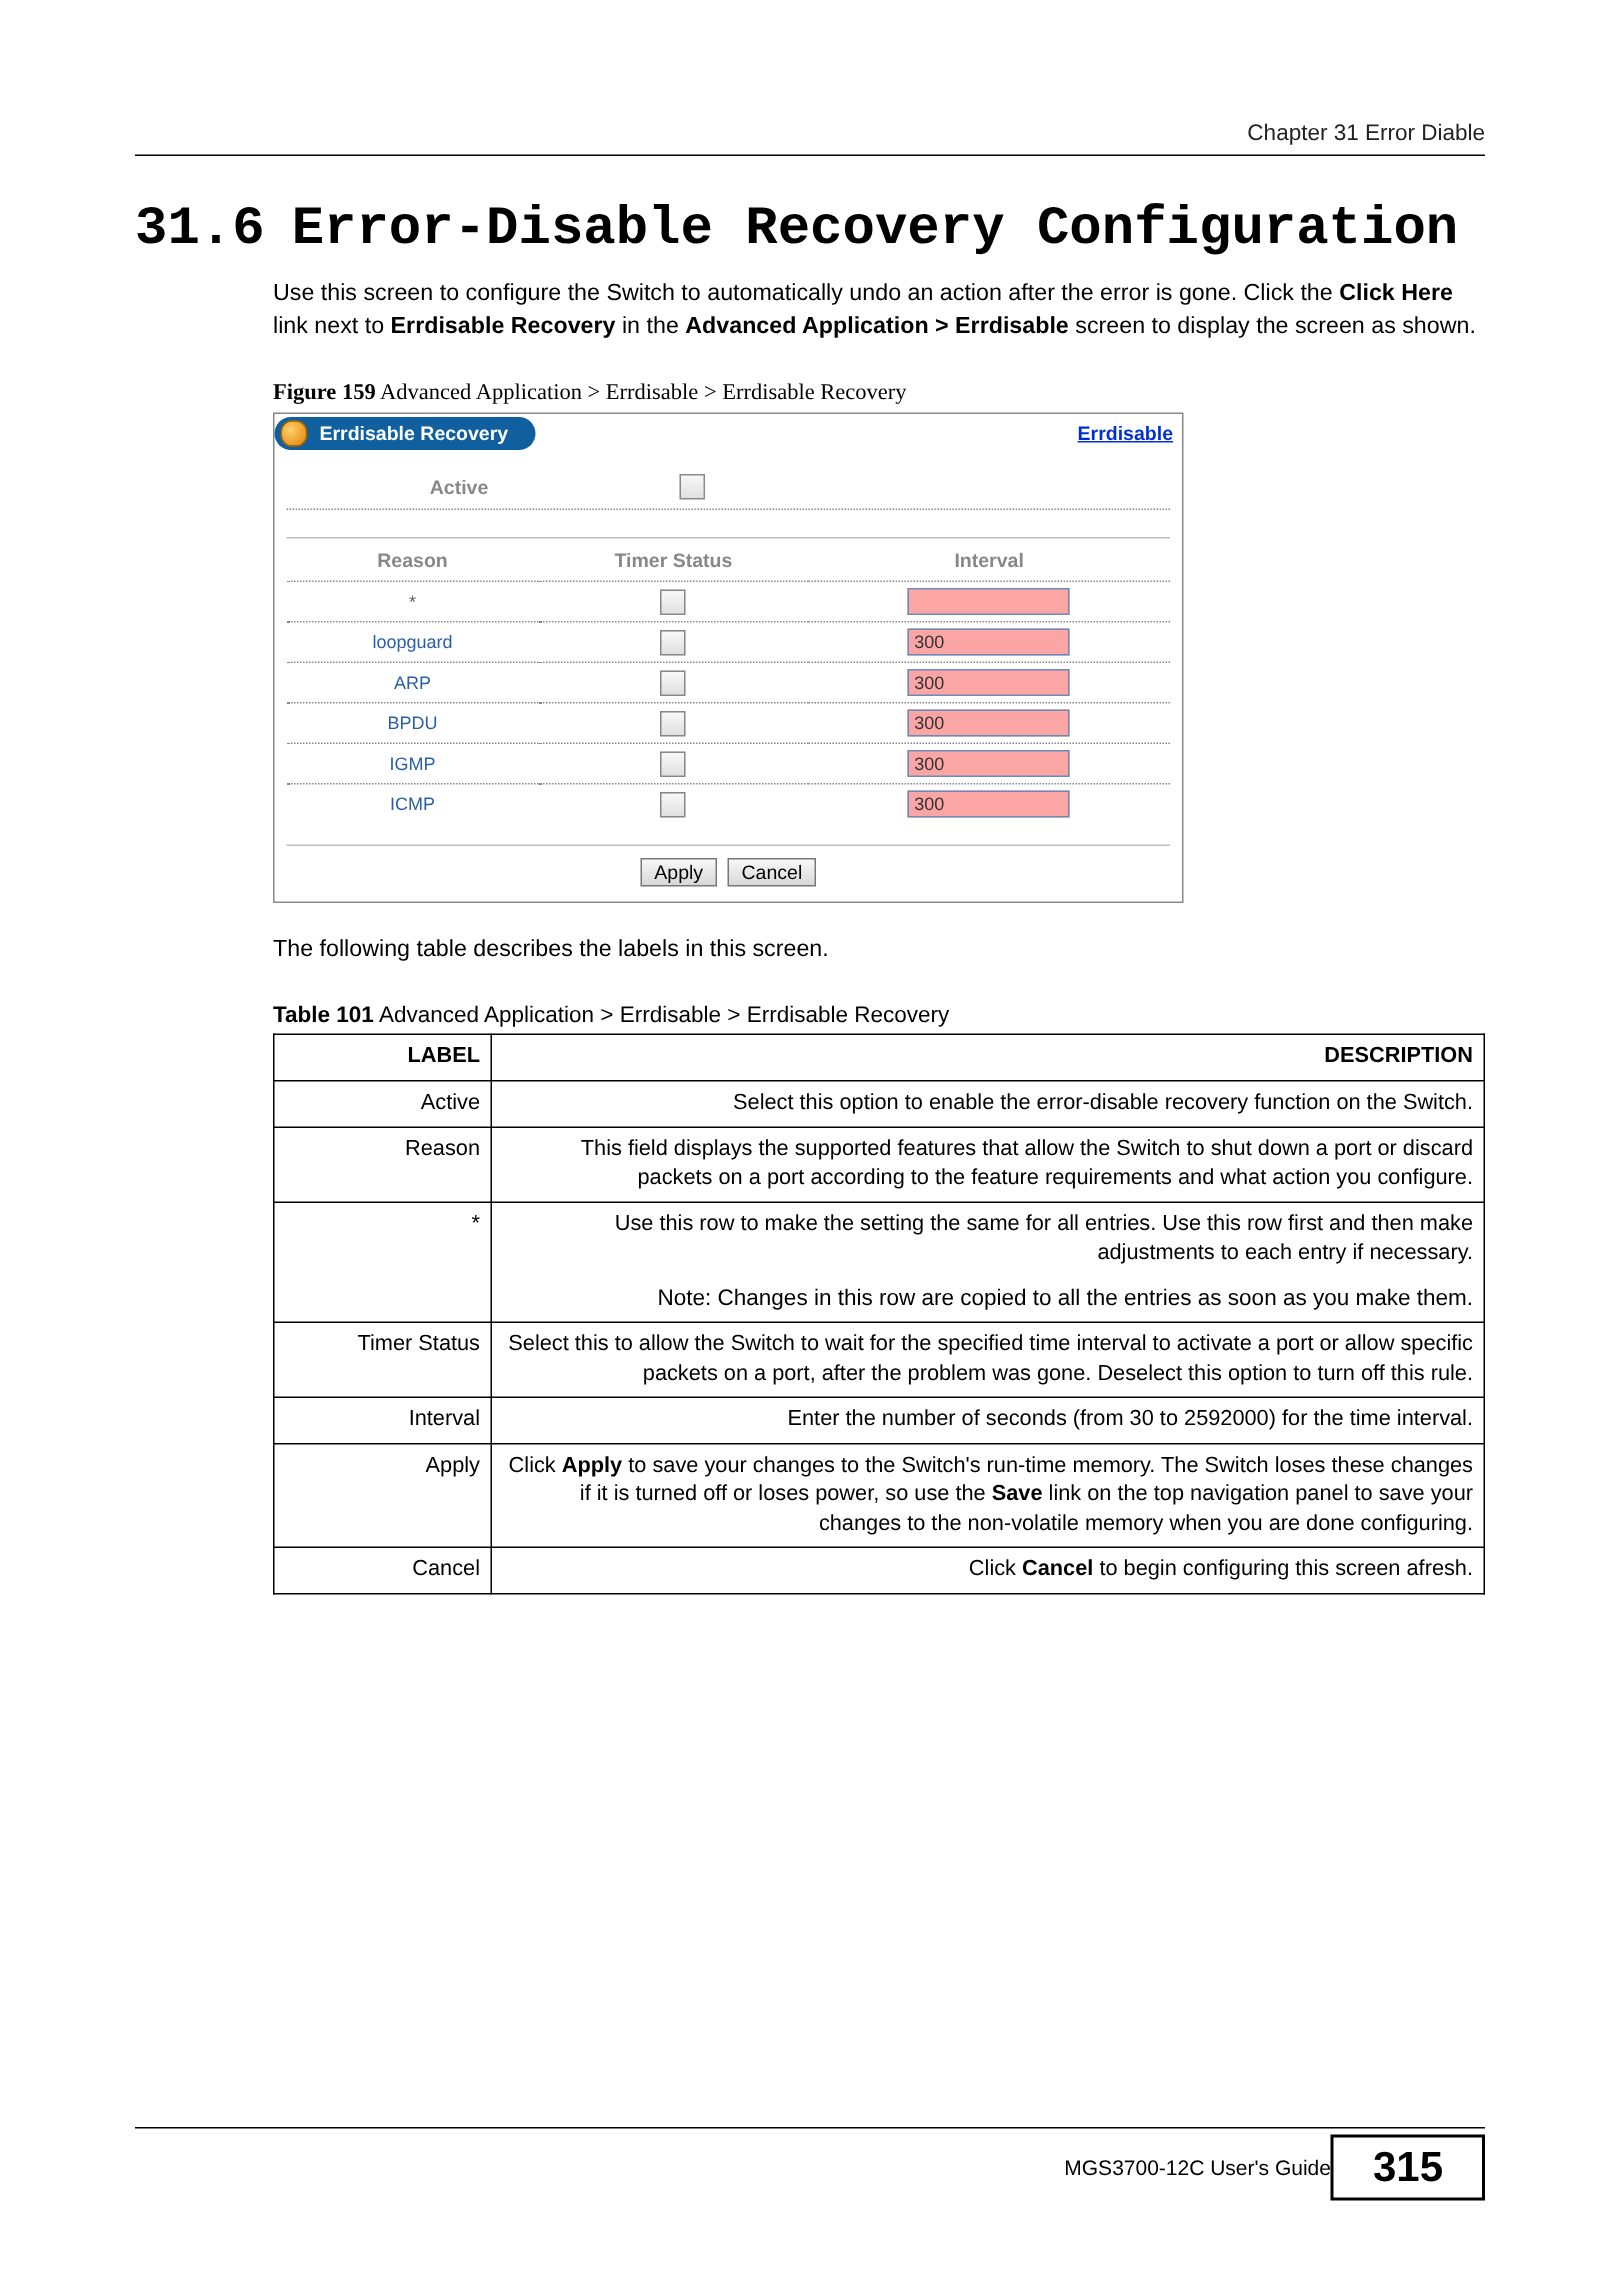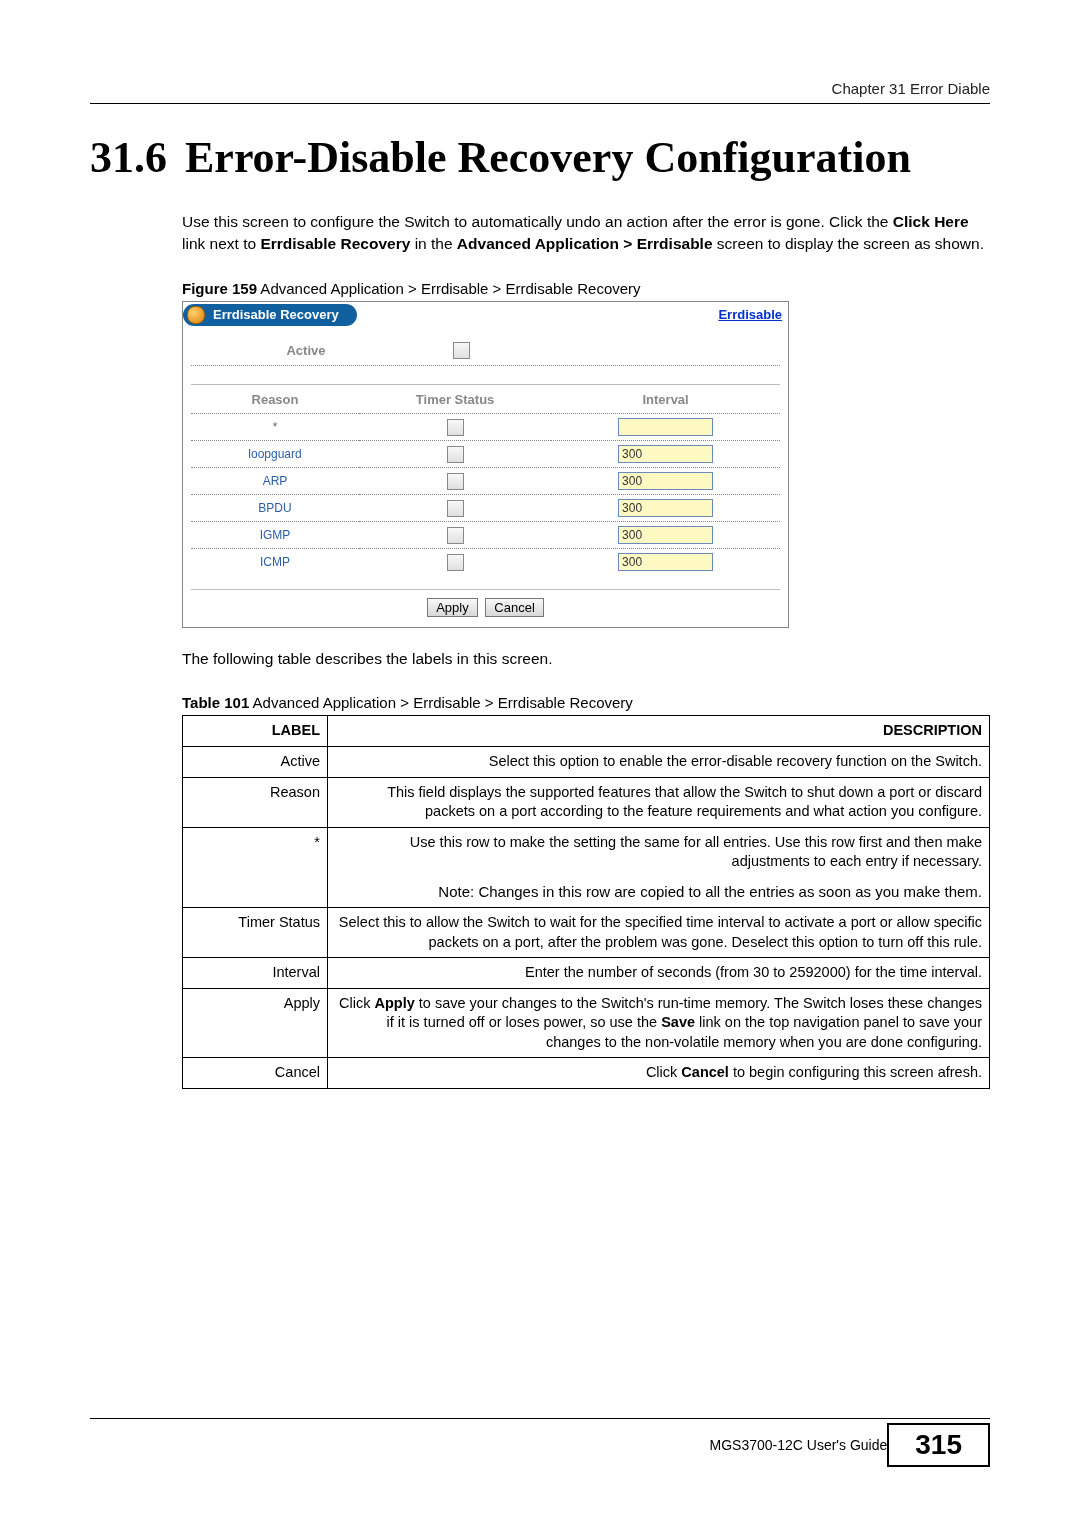--- a/index.html
+++ b/index.html
@@ -25,39 +25,39 @@
     font-family: Verdana, Arial, sans-serif;
     margin-bottom: 6px;
     color: #222;
   }
   .hr-top {
     border: none;
     border-top: 1px solid #000;
     margin: 0 0 28px 0;
   }
   h1.section-heading {
-    font-family: Liberation Serif, serif;
-    font-size: 44px;
-    font-weight: bold;
-    margin: 0 0 28px 0;
+    font-family: Liberation Mono, monospace;
+    font-size: 36px;
+    font-weight: bold;
+    margin: 0 0 12px 0;
   }
   h1.section-heading .num {
     margin-right: 18px;
   }
   .body-block {
     margin-left: 92px;
   }
   p.body {
     font-family: Verdana, Arial, sans-serif;
     font-size: 15.5px;
     line-height: 1.45;
     margin: 0 0 24px 0;
   }
   .figure-caption {
-    font-family: Liberation Sans, sans-serif;
+    font-family: Liberation Serif, serif;
     font-size: 15px;
     margin: 17px 0 4px 0;
   }
   .figure-caption b { font-weight: bold; }
   
   .ui-figure {
     width: 605px;
     border: 1px solid #888;
     background: #fff;
     font-family: Arial, Helvetica, sans-serif;
@@ -144,25 +144,25 @@
   .ui-table td.star { color: #666; }
   .ui-checkbox {
     display: inline-block;
     width: 15px;
     height: 15px;
     background: linear-gradient(#f8f8f8, #e0e0e0);
     border: 1px solid #888;
     vertical-align: middle;
   }
   .ui-input {
-    width: 95px;
+    width: 108px;
     height: 18px;
     font-size: 12px;
     color: #333;
-    background: #fef9c3;
+    background: #fca5a5;
     border: 1px solid #6a8aba;
     padding: 0 3px;
     box-sizing: border-box;
   }
   .ui-btnrow {
     border-top: 1px solid #c0c0c0;
     margin: 14px 8px 0 8px;
     padding: 8px 0 10px 0;
     text-align: center;
   }

